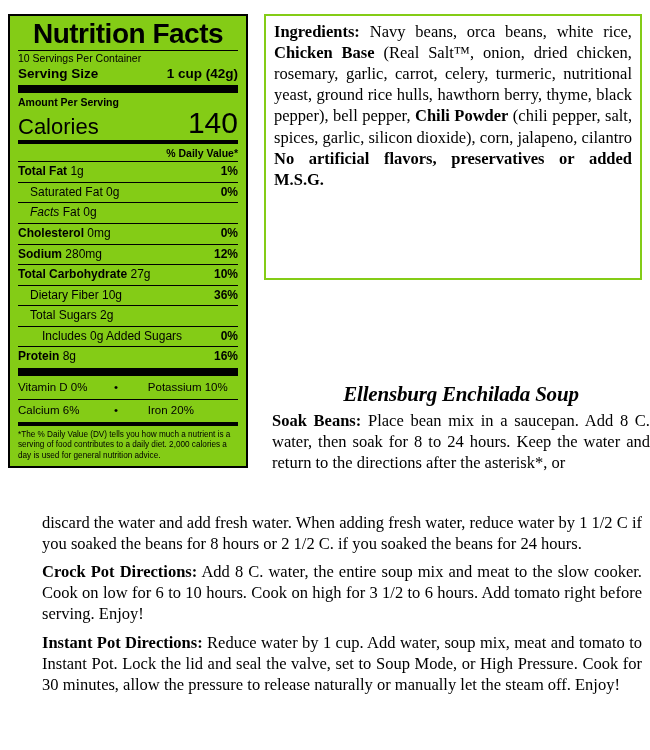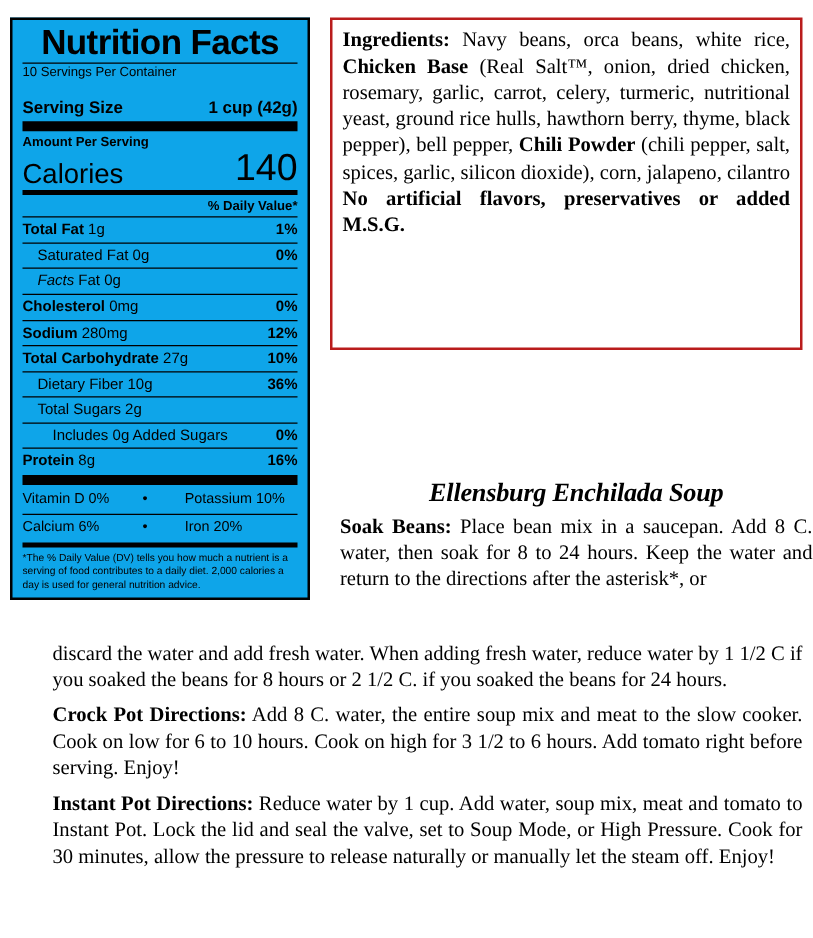--- a/index.html
+++ b/index.html
@@ -29,35 +29,35 @@
     gap: 16px;
   }
 
   
   .nutrition {
     width: 240px;
     border: 2px solid #000;
     box-sizing: border-box;
     padding: 4px 8px 5px 8px;
     font-family: "Liberation Sans", sans-serif;
-    background: #0ea5e9;
+    background: #84cc16;
   }
   .nf-title {
     font-size: 28px;
     font-weight: bold;
     letter-spacing: -0.5px;
     line-height: 1.02;
     margin: 0 0 1px 0;
     text-align: center;
     font-family: "Liberation Sans", sans-serif;
   }
   .nf-servings {
     font-size: 10.5px;
     line-height: 1.2;
-    margin-bottom: 13px;
+    margin-bottom: 1px;
   }
   .rule-thin { border-top: 1px solid #000; margin: 1px 0; }
   .rule-med { border-top: 4px solid #000; margin: 2px 0; }
   .rule-thick { border-top: 8px solid #000; margin: 2px 0; }
   .nf-row {
     display: flex;
     justify-content: space-between;
     align-items: flex-end;
     font-size: 12px;
     line-height: 1.3;
@@ -109,21 +109,21 @@
   .nf-vitrow .c2 { width: 46%; padding-left: 24px; }
   .nf-footnote {
     font-size: 8.2px;
     line-height: 1.25;
     padding-top: 2px;
   }
 
   
   .ingredients {
     flex: 1;
-    border: 2px solid #b91c1c;
+    border: 2px solid #84cc16;
     box-sizing: border-box;
     padding: 5px 8px 7px 8px;
     font-size: 16.5px;
     line-height: 1.28;
     text-align: justify;
     font-family: "Liberation Serif", serif;
     height: 266px;
   }
   .ingredients .hdr { font-weight: bold; }
   .ingredients .bold { font-weight: bold; }

